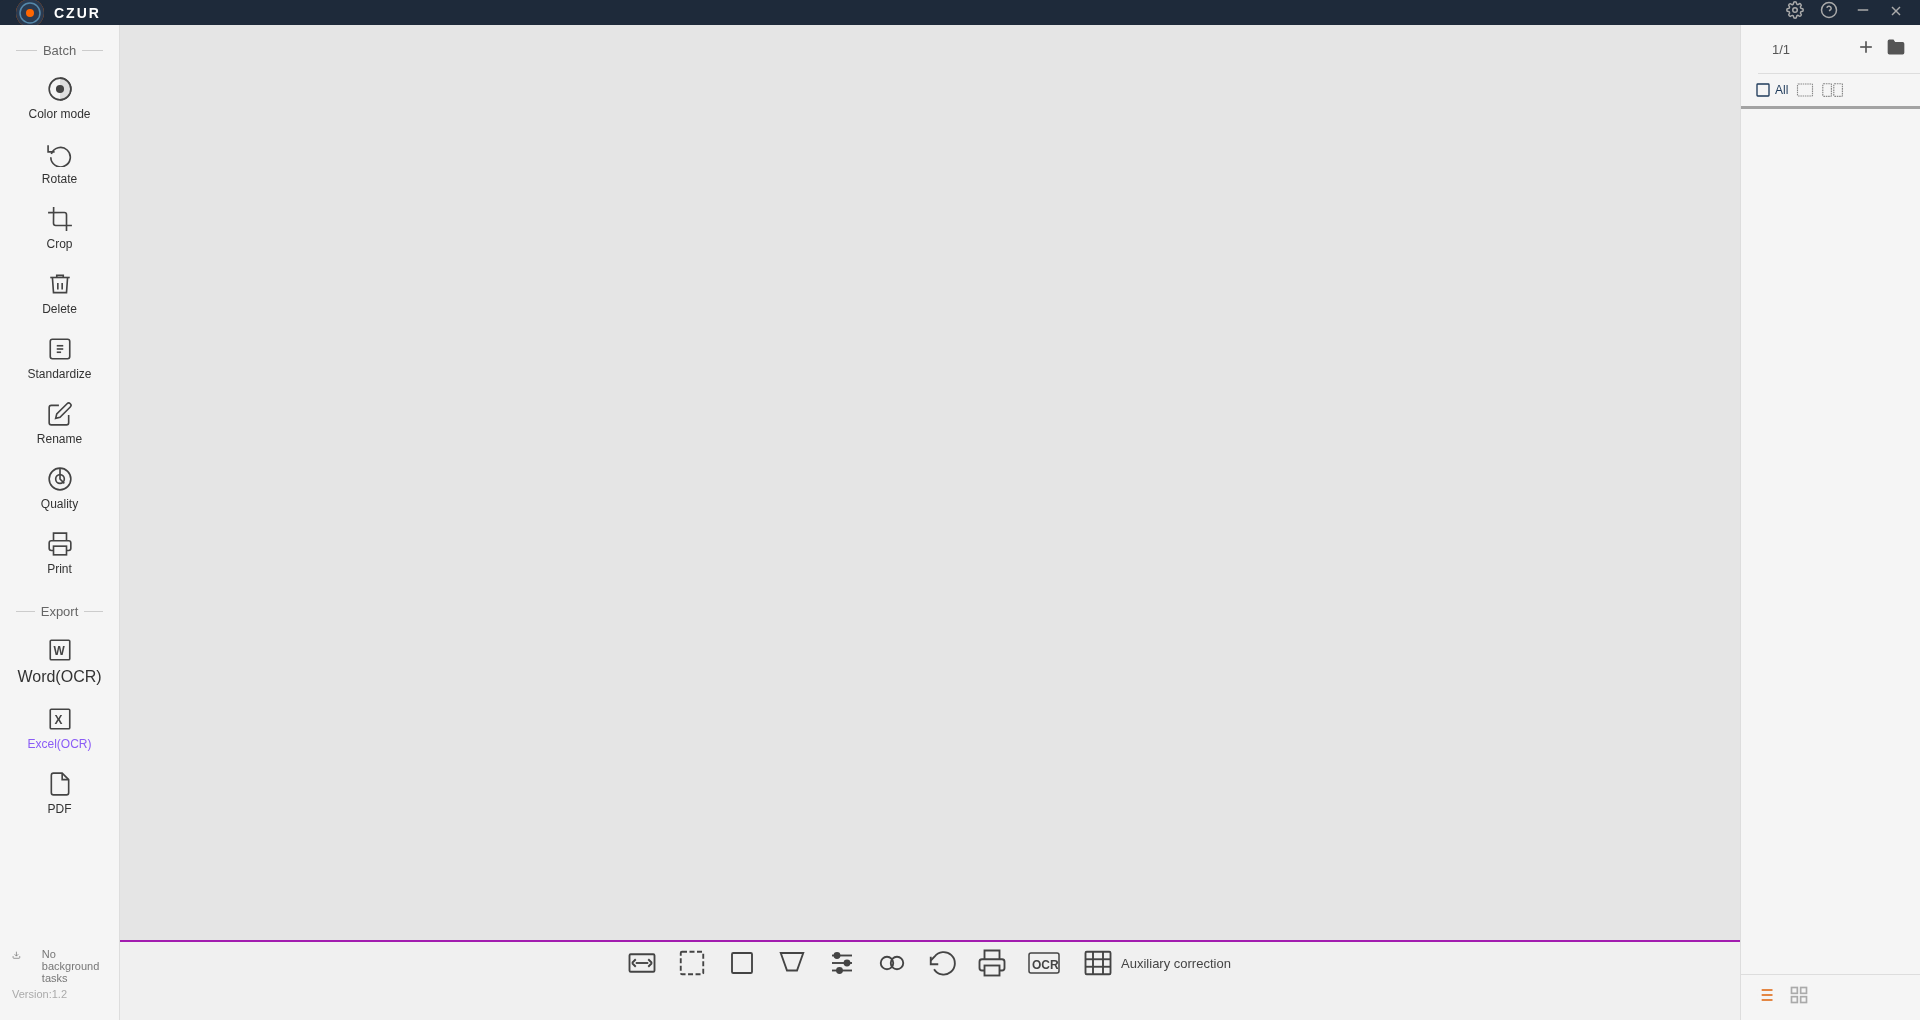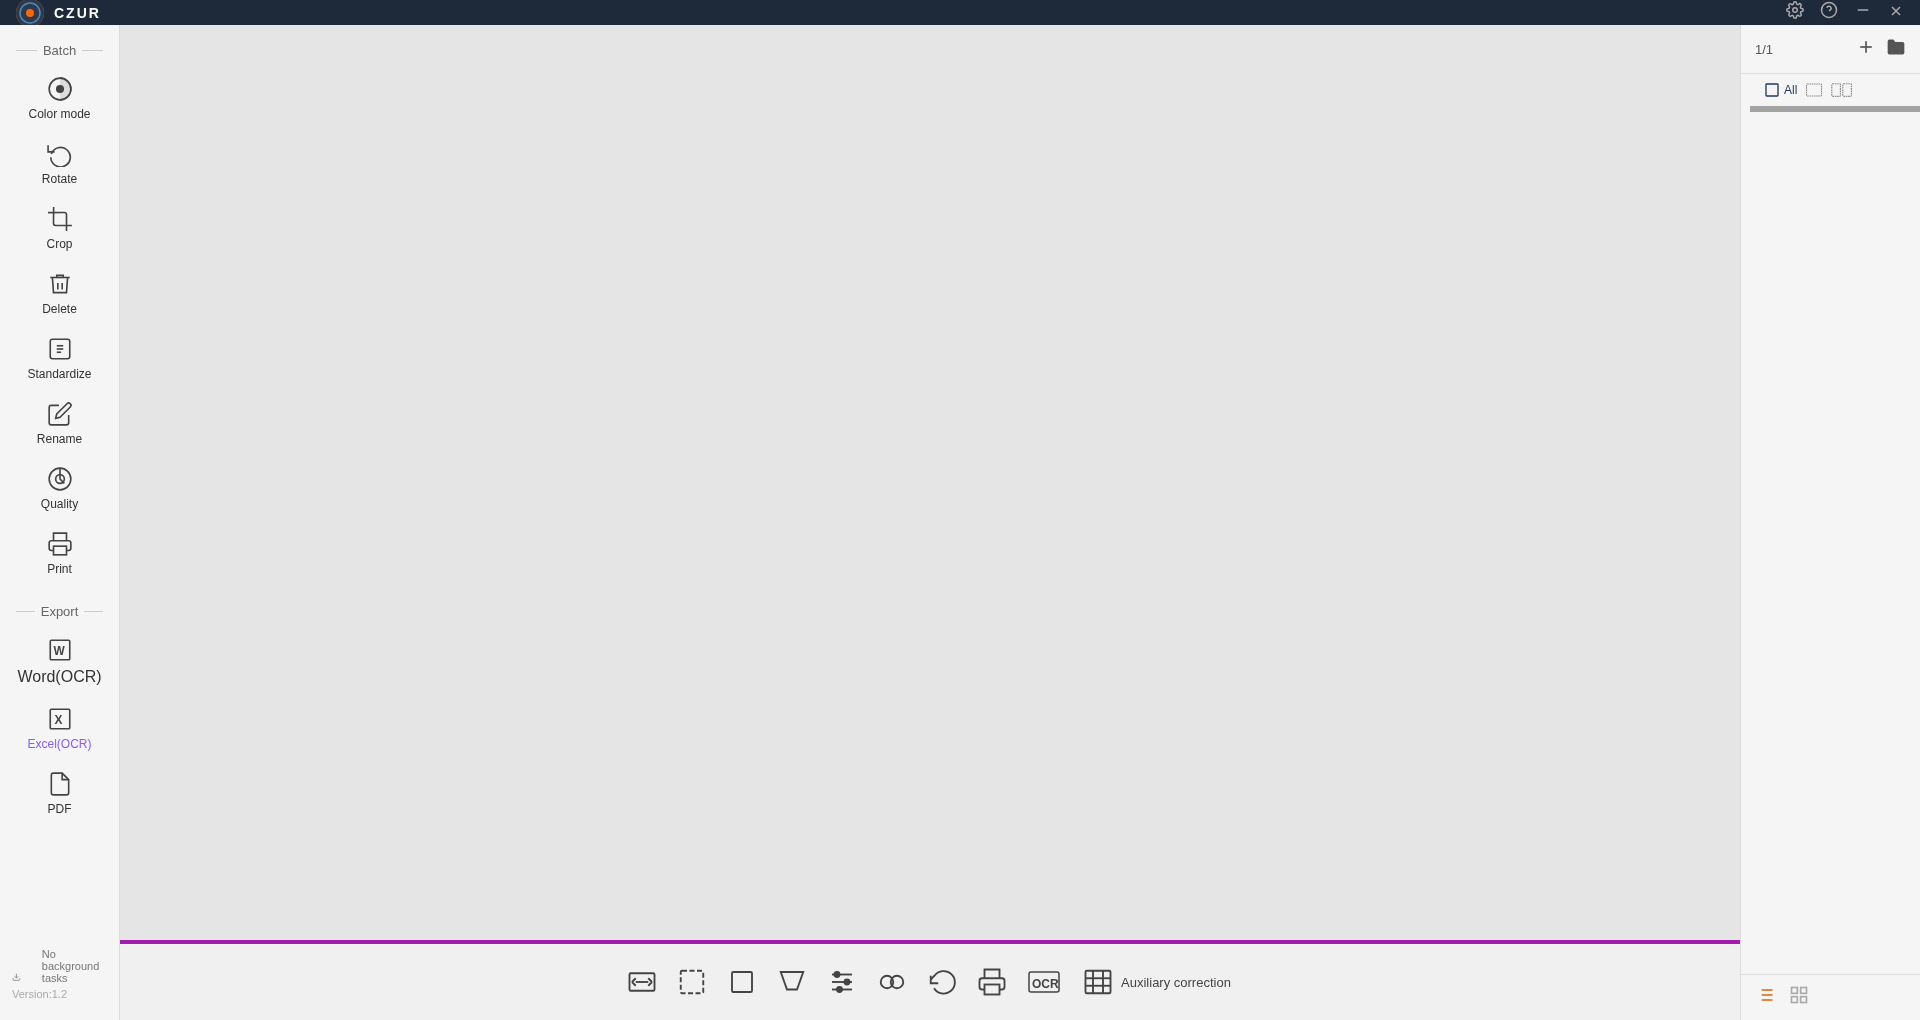--- a/index.html
+++ b/index.html
@@ -76,23 +76,23 @@
 
     .main-canvas {
       flex: 1;
       background: #e5e5e5;
     }
 
     
     .bottom-toolbar {
       height: 80px;
       background: #f0f0f0;
-      border-top: 4px solid #a21caf;
-      display: flex;
-      align-items: center;
+      border-top: 2px solid #a21caf;
+      display: flex;
+      align-items: flex-start;
       justify-content: center;
       gap: 4px;
       padding: 0 20px;
     }
     .toolbar-btn {
       display: flex;
       flex-direction: column;
       align-items: center;
       gap: 4px;
       cursor: pointer;
@@ -121,31 +121,31 @@
       display: flex;
       flex-direction: column;
       flex-shrink: 0;
     }
     .right-panel-header {
       padding: 12px 14px;
       display: flex;
       align-items: center;
       justify-content: space-between;
       border-bottom: 1px solid #ddd;
+      margin-left: 17px;
     }
     .page-counter { color: #555; font-size: 13px; }
     .right-panel-icons { display: flex; gap: 10px; }
 
     .view-filter {
       display: flex;
       align-items: center;
       gap: 8px;
       padding: 8px 14px;
-      border-bottom: 6px solid #a3a3a3;
-      margin-left: 9px;
+      border-bottom: 3px solid #a3a3a3;
     }
     .view-filter-btn {
       display: flex;
       align-items: center;
       gap: 4px;
       cursor: pointer;
       color: #555;
       font-size: 12px;
     }
     .view-filter-btn.active { color: #1e3a5a; }
@@ -361,21 +361,21 @@
       <span class="icon svg-icon">
         <svg width="26" height="26" viewBox="0 0 24 24" fill="none" stroke="#444" stroke-width="1.5">
           <path d="M14 2H6a2 2 0 0 0-2 2v16a2 2 0 0 0 2 2h12a2 2 0 0 0 2-2V8z"></path>
             <polyline points="14 2 14 8 20 8"></polyline>
         </svg>
       </span>
       <span style="font-size:12px;color:#333;">PDF</span>
     </div>
 
     <div style="margin-top:auto;padding:10px 8px;">
-      <div style="display:flex;align-items:flex-end;gap:21px;font-size:11px;color:#777;">
+      <div style="display:flex;align-items:flex-start;gap:21px;font-size:11px;color:#777;">
         <svg width="14" height="14" viewBox="0 0 24 24" fill="none" stroke="#777" stroke-width="2">
           <path d="M21 15v4a2 2 0 0 1-2 2H5a2 2 0 0 1-2-2v-4"></path>
             <polyline points="7 10 12 15 17 10"></polyline>
             <line x1="12" y1="15" x2="12" y2="3"></line>
         </svg>
         <span>No background tasks</span>
       </div>
       <div style="font-size:11px;color:#aaa;margin-top:4px;">Version:1.2</div>
     </div>
   </div>

